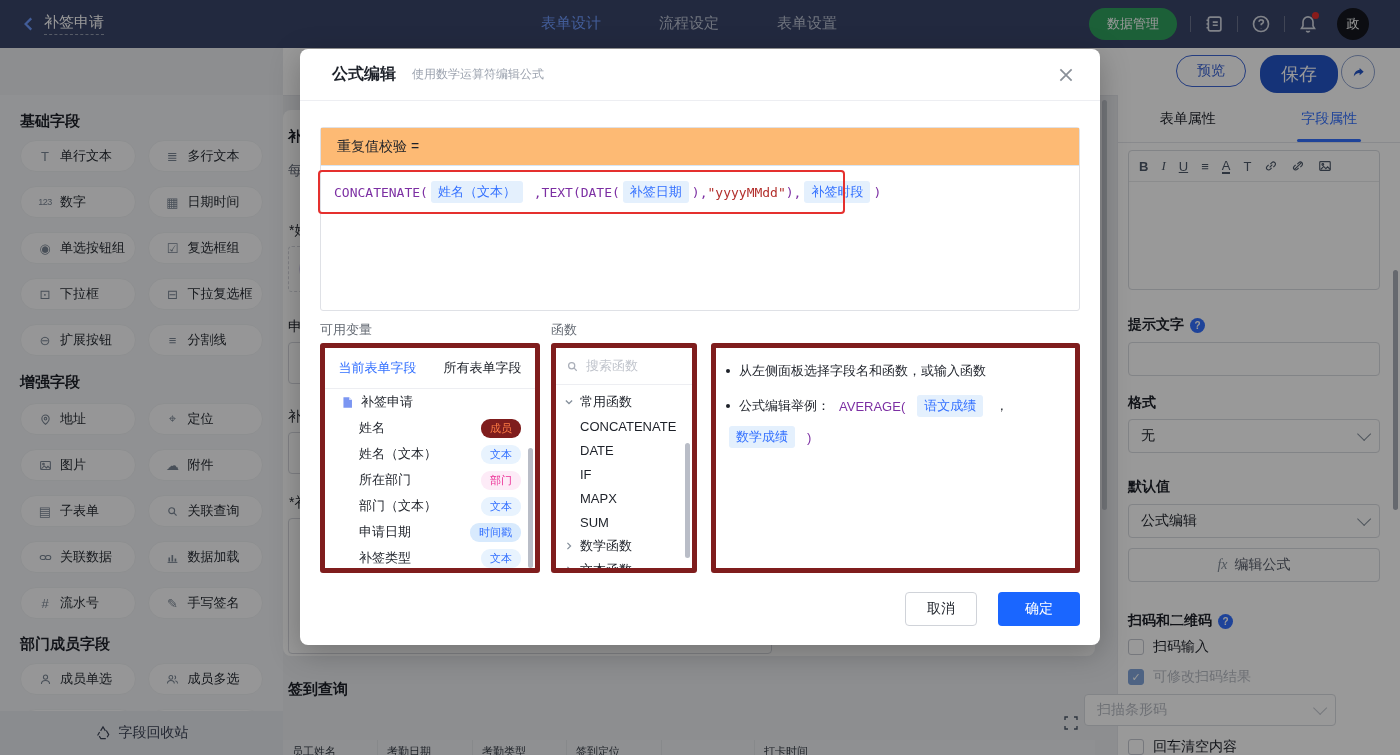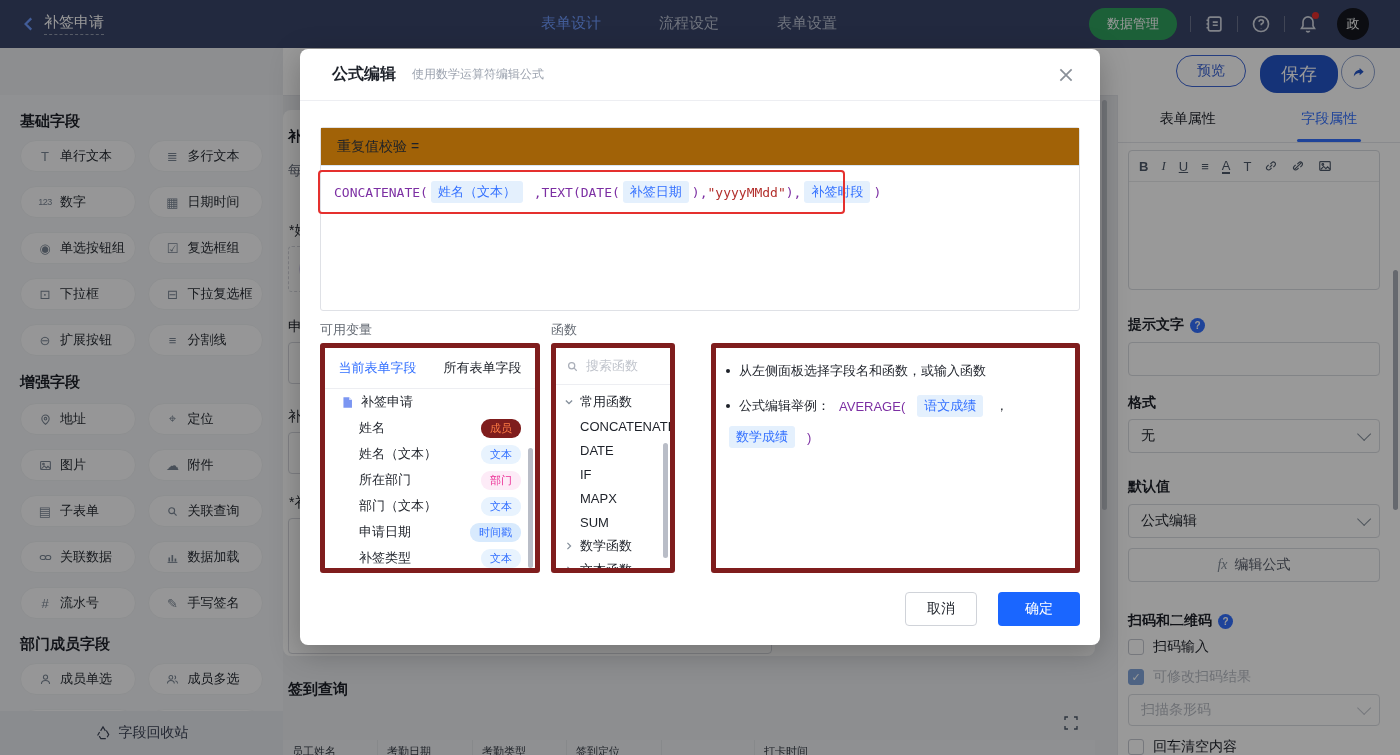--- a/index.html
+++ b/index.html
@@ -58,21 +58,21 @@
   .ed-btn{font-size:13px;color:#4E5969;cursor:pointer;display:flex;align-items:center;}
   .rscroll{position:absolute;left:1393px;top:270px;width:5px;height:240px;border-radius:3px;background:#A8ADB8;}
   
   .overlay{position:absolute;inset:0;background:rgba(0,0,0,.40);z-index:40;}
   .modal{position:absolute;left:300px;top:49px;width:800px;height:596px;background:#fff;border-radius:8px;z-index:50;box-shadow:0 8px 30px rgba(0,0,0,.25);}
   .m-header{position:absolute;left:0;top:0;width:100%;height:52px;border-bottom:1px solid #EDEEF2;display:flex;align-items:center;box-sizing:border-box;padding:0 32px;gap:16px;}
   .m-title{font-size:16px;font-weight:bold;color:#1D2129;}
   .m-sub{font-size:12px;color:#9CA3AF;}
   .m-close{position:absolute;right:24px;top:16px;width:20px;height:20px;color:#8A9099;cursor:pointer;}
   .f-wrap{position:absolute;left:20px;top:78px;width:760px;height:184px;border:1px solid #DFE1E6;border-radius:3px;box-sizing:border-box;}
-  .f-head{height:38px;background:#a16207;border-bottom:1px solid #D8E5F3;display:flex;align-items:center;padding:0 16px;font-size:14px;color:#1D2129;box-sizing:border-box;}
+  .f-head{height:38px;background:#fdba74;border-bottom:1px solid #D8E5F3;display:flex;align-items:center;padding:0 16px;font-size:14px;color:#1D2129;box-sizing:border-box;}
   .f-body{position:relative;height:144px;cursor:text;}
   .f-line{position:absolute;left:13px;top:15px;display:flex;align-items:center;white-space:pre;
           font-family:"DejaVu Sans Mono",monospace;font-size:13px;color:#7C2FA3;}
   .f-str{color:#B3302D;}
   .chip{background:#E4F0FD;color:#3370FF;border-radius:3px;padding:2px 7px;margin:0 3px;font-family:"Liberation Sans",sans-serif;font-size:13px;}
   .redbox{position:absolute;left:-3px;top:4px;width:523px;height:40px;border:2px solid #E5302E;border-radius:4px;pointer-events:none;}
   .pane-label{position:absolute;font-size:13px;color:#646A73;}
   .pane{position:absolute;border:5px solid #7f1d1d;border-radius:3px;background:#fff;box-sizing:border-box;overflow:hidden;}
   .v-tabs{height:40px;border-bottom:1px solid #EDEEF2;display:flex;align-items:center;justify-content:space-around;font-size:13px;}
   .v-tab{cursor:pointer;color:#1D2129;}
@@ -421,21 +421,21 @@
       <span class="qmark"></span>
     </span>
   <div class="cbrow" style="left:1128px;top:638px;">
       <span class="cb"></span>
       <span>扫码输入</span>
     </div>
   <div class="cbrow" style="left:1128px;top:668px;color:#B8BCC4;">
       <span class="cb on"></span>
       <span>可修改扫码结果</span>
     </div>
-  <div class="rselect" style="left:1128px;top:694px;width:252px;height:32px;color:#B8BCC4;">
+  <div class="rselect" style="left:1084px;top:694px;width:252px;height:32px;color:#B8BCC4;">
       <span>扫描条形码</span>
       <span class="chev" style="border-color:#C5C9D1;"></span>
     </div>
   <div class="cbrow" style="left:1128px;top:738px;">
       <span class="cb"></span>
       <span>回车清空内容</span>
     </div>
   <div class="rscroll"></div>
 
   <div class="overlay"></div>
@@ -500,21 +500,21 @@
           <span class="nm">补签类型</span>
           <span class="badge bg-text">文本</span>
         </div>
       <div class="v-row v-ind">
           <span class="nm"></span>
           <span class="badge bg-time" style="width:30px;height:12px;"></span>
         </div>
       <div class="vscroll" style="top:100px;height:120px;"></div>
     </div>
 
-    <div class="pane" style="left:251px;top:294px;width:124px;height:230px;">
+    <div class="pane" style="left:251px;top:294px;width:146px;height:230px;">
       <div class="fs-search">
         <span style="color:#A9AEB8;display:flex;">
             <svg width="13" height="13" viewBox="0 0 16 16" fill="none" stroke="currentColor" stroke-width="1.5">
               <circle cx="7" cy="7" r="3.8"></circle>
               <path d="M10 10l3.2 3.2"></path>
             </svg>
           </span>
         <span class="fs-ph">搜索函数</span>
       </div>
       <div style="padding-top:5px;">

